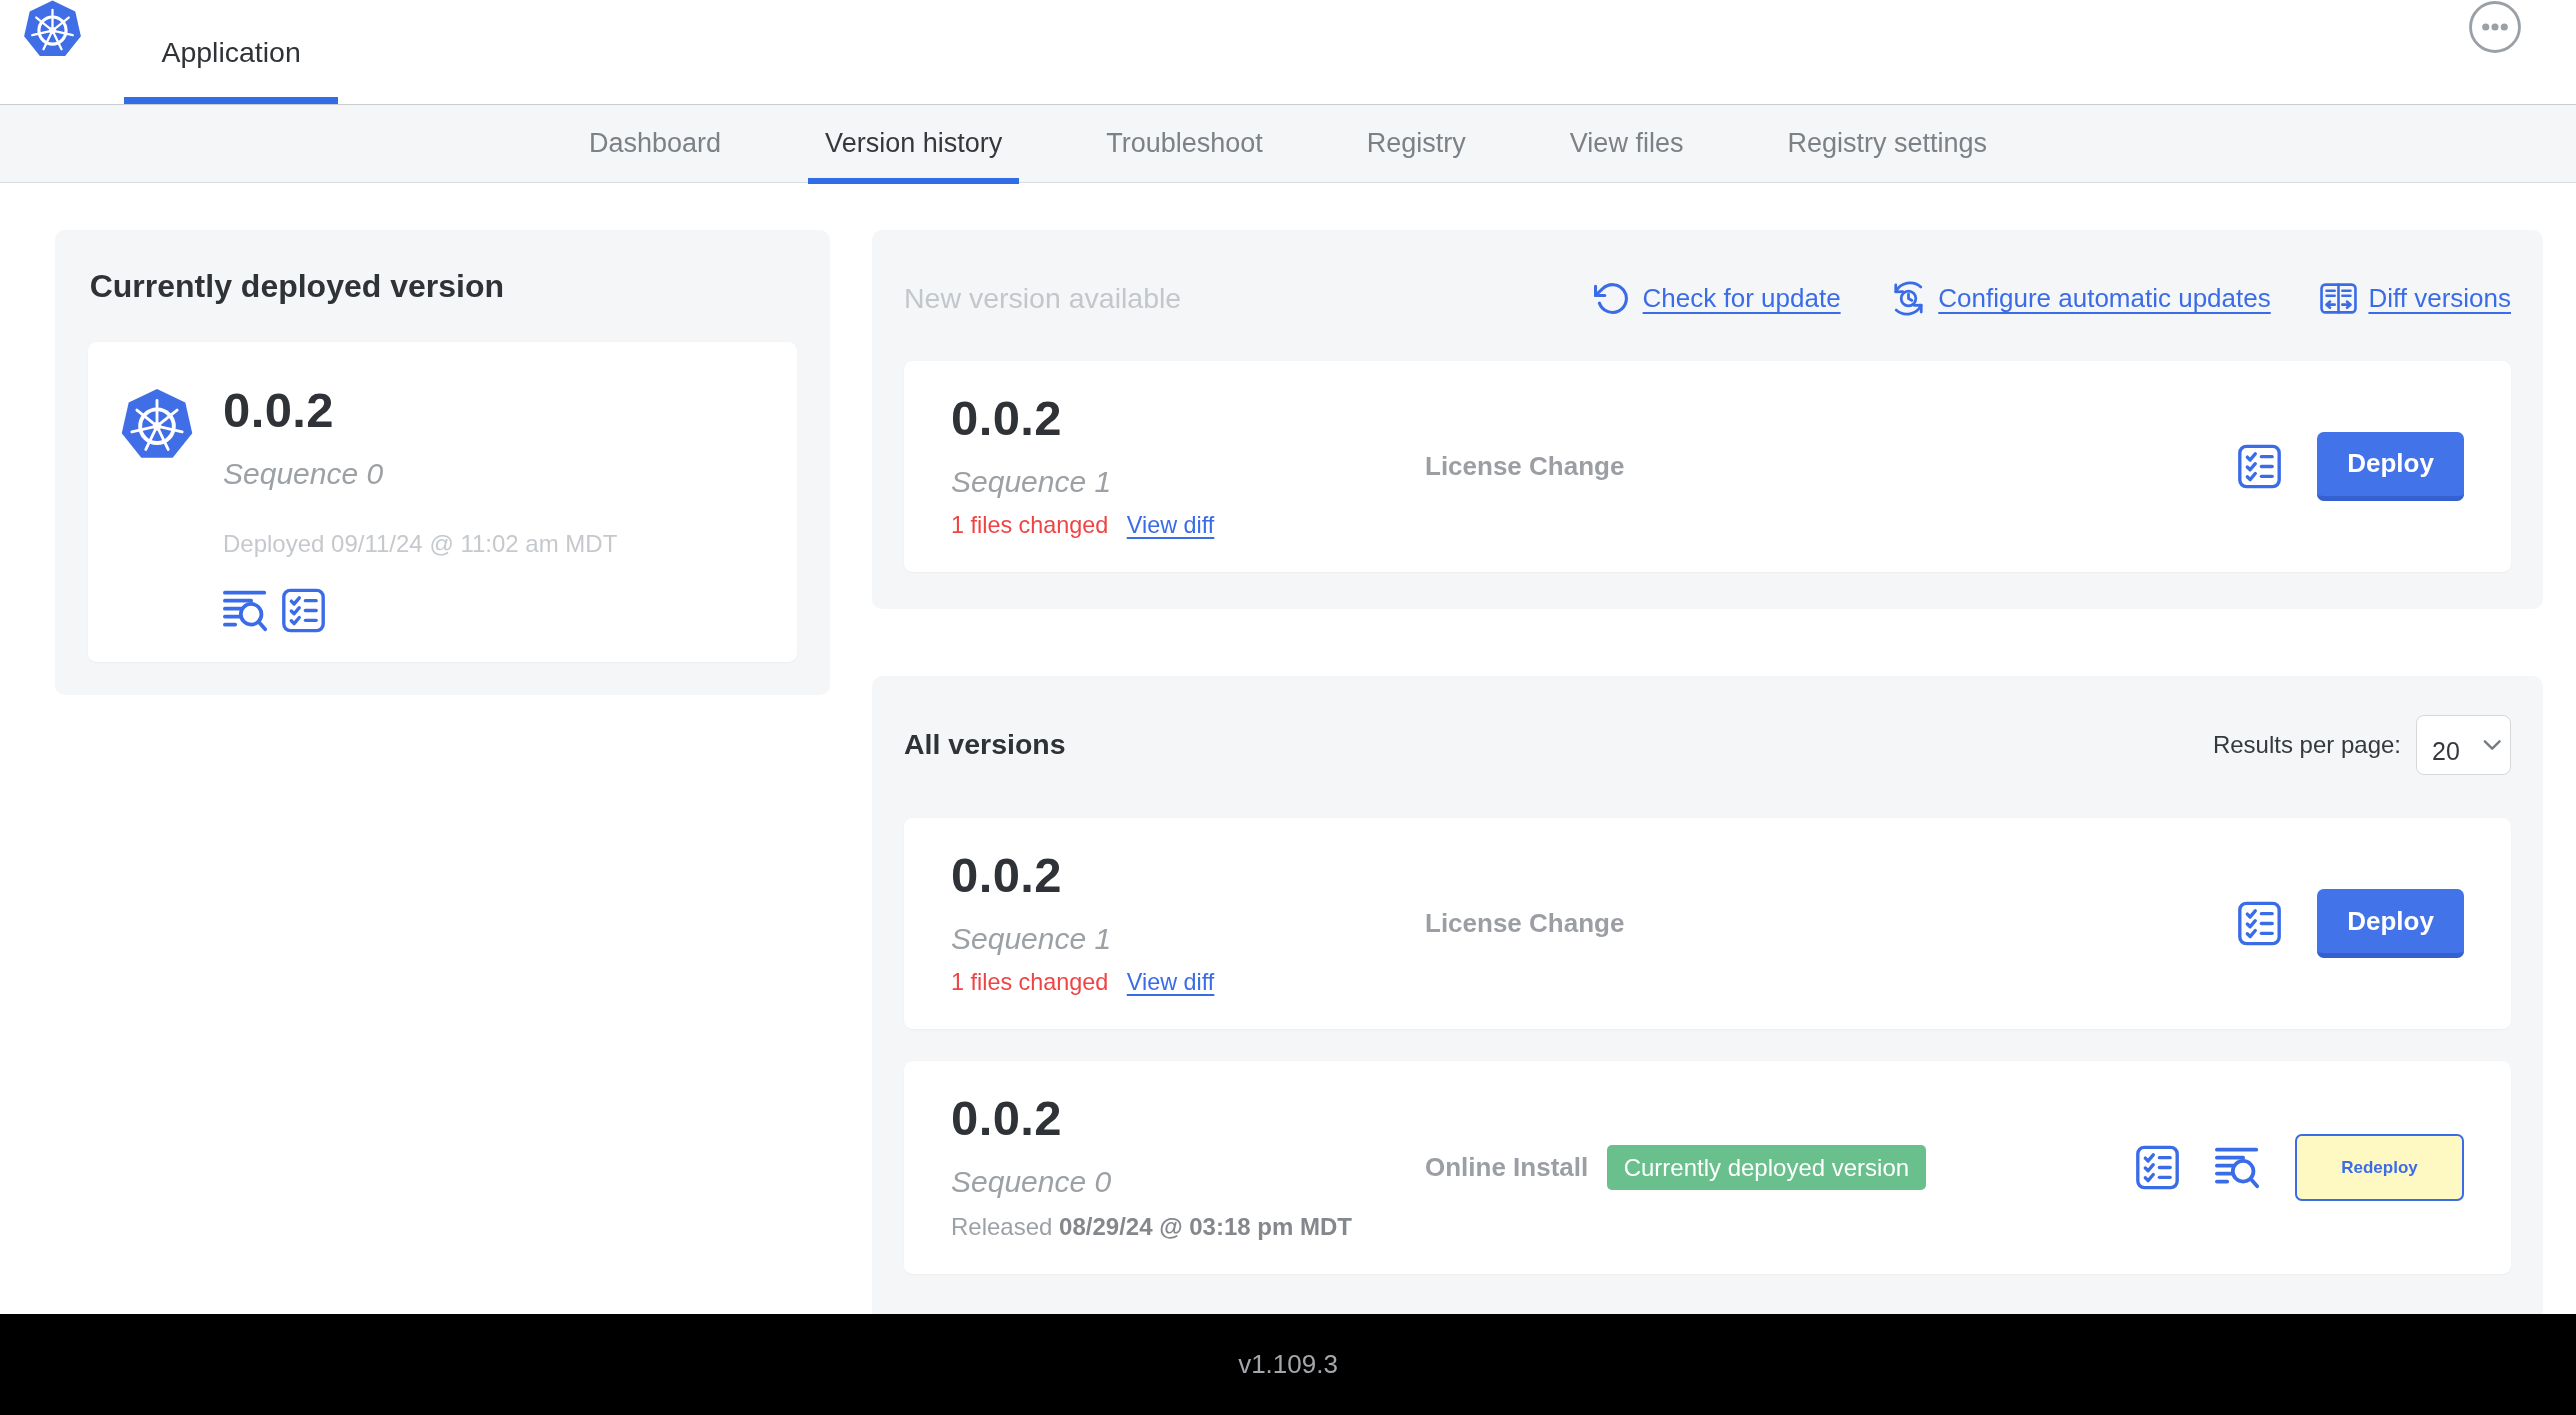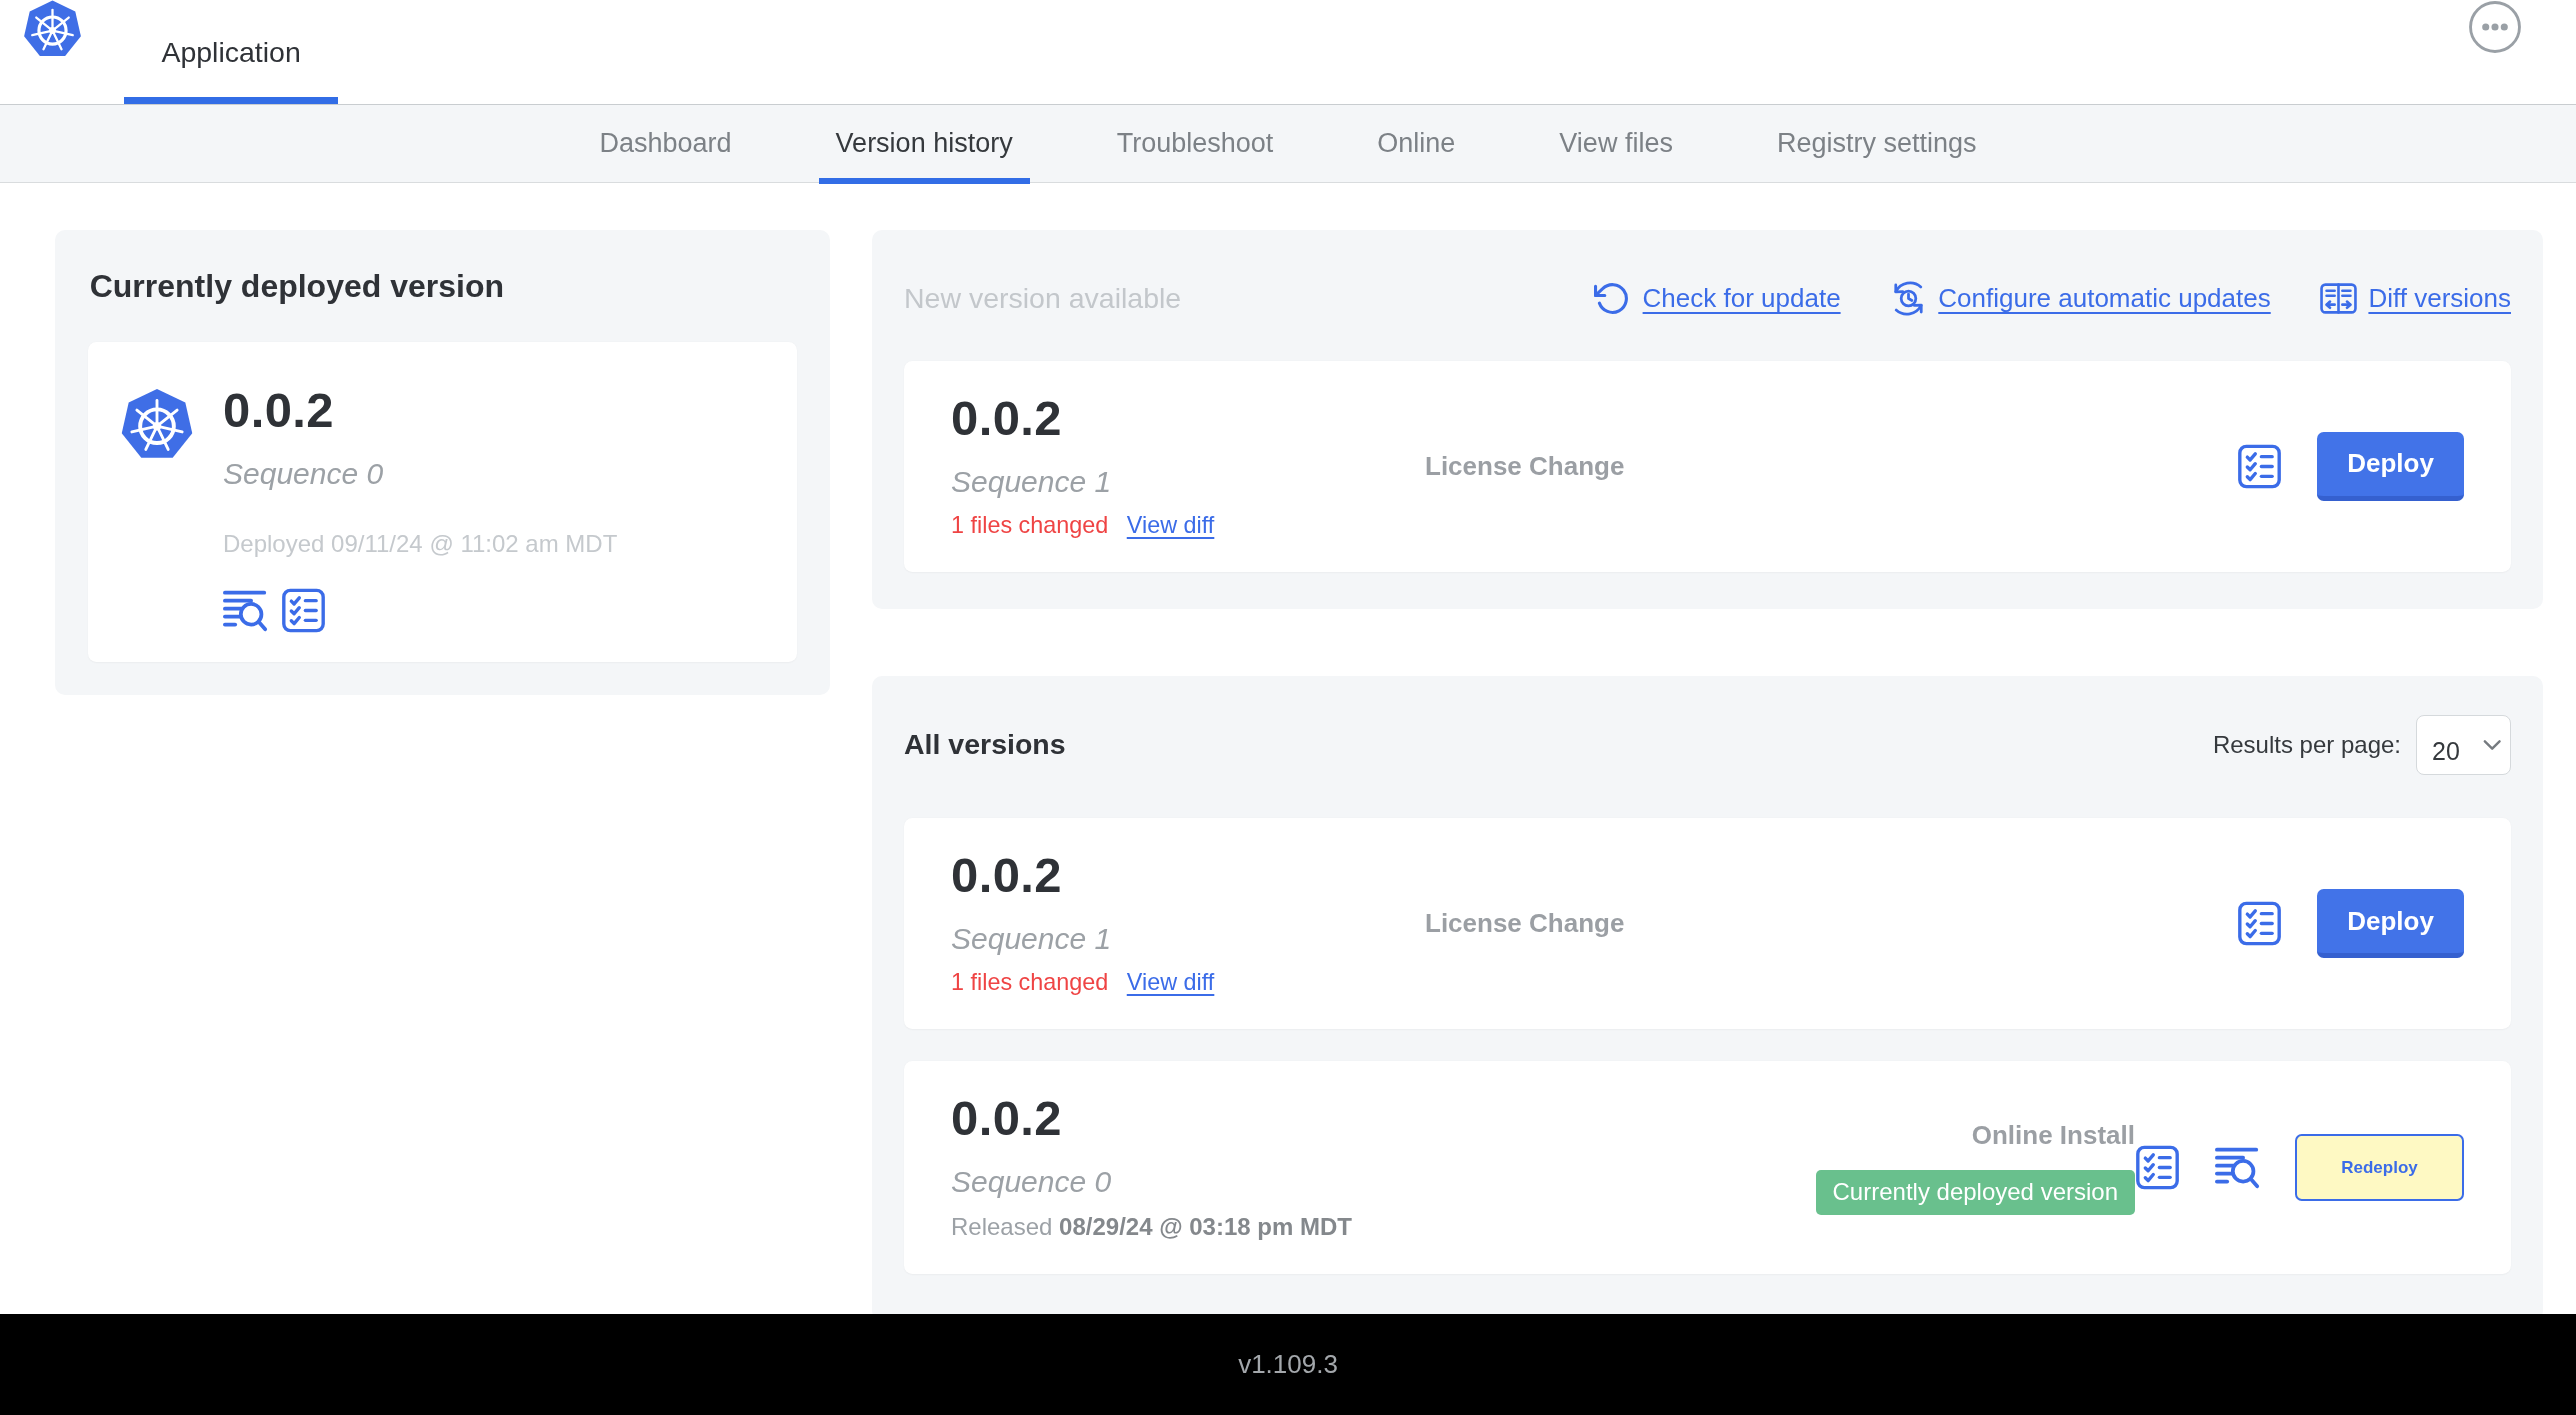--- a/index.html
+++ b/index.html
@@ -52,21 +52,21 @@
   .blue-link .li-icon { width:37px; height:37px; flex:none; }
   .blue-link .li-icon svg { width:100%; height:100%; display:block; }
   .blue-link .txt { text-decoration:underline; text-underline-offset:5px; }
 
   .version-card { background:#fff; border-radius:8.4px; padding:33px 47px; display:flex; align-items:center; box-shadow:0 0.8px 1.7px rgba(0,0,0,0.04); }
   .vc-left { width:474px; flex:none; }
   .files-row { display:flex; align-items:baseline; gap:18.4px; margin-top:13.4px; }
   .files-label { font-size:23.4px; color:#ef4444; }
   .view-diff { font-size:23.4px; color:#3b6ce8; font-weight:500; text-decoration:underline; text-underline-offset:4.2px; cursor:pointer; }
   .vc-mid { flex:1; font-size:26px; font-weight:600; color:#9b9fa4; }
-  .vc-mid-stack { flex:1; display:flex; flex-direction:column; align-items:flex-end; gap:18.4px; }
+  .vc-mid-stack { flex:1; display:flex; flex-direction:row; align-items:center; gap:18.4px; }
   .src-label { font-size:26px; font-weight:600; color:#9b9fa4; }
   .badge { background:#69c08d; color:#fff; font-size:24px; padding:8.4px 17px; border-radius:5px; }
   .released { margin-top:13.4px; font-size:24px; white-space:nowrap; }
   .released .pre { color:#9ca1a6; }
   .released .date { color:#84888c; font-weight:700; }
   .vc-actions { display:flex; align-items:center; gap:35px; }
   .btn-primary { width:147px; height:69px; background:#4273e8; border:none; border-bottom:5px solid #3560cf; border-radius:6.7px; color:#fff; font-size:26px; font-weight:700; font-family:inherit; cursor:pointer; }
   .btn-outline { min-width:169px; height:67px; background:#fef9c3; border:2.5px solid #3b6ce8; border-radius:6.7px; color:#3b6ce8; font-size:17px; font-weight:700; font-family:inherit; cursor:pointer; padding:0 14px; }
 
   
@@ -184,21 +184,21 @@
     <div class="tab">
         <span>Dashboard</span>
       </div>
     <div class="tab active">
         <span>Version history</span>
       </div>
     <div class="tab">
         <span>Troubleshoot</span>
       </div>
     <div class="tab">
-        <span>Online</span>
+        <span>Registry</span>
       </div>
     <div class="tab">
         <span>View files</span>
       </div>
     <div class="tab">
         <span>Registry settings</span>
       </div>
   </nav>
 
   <main>

